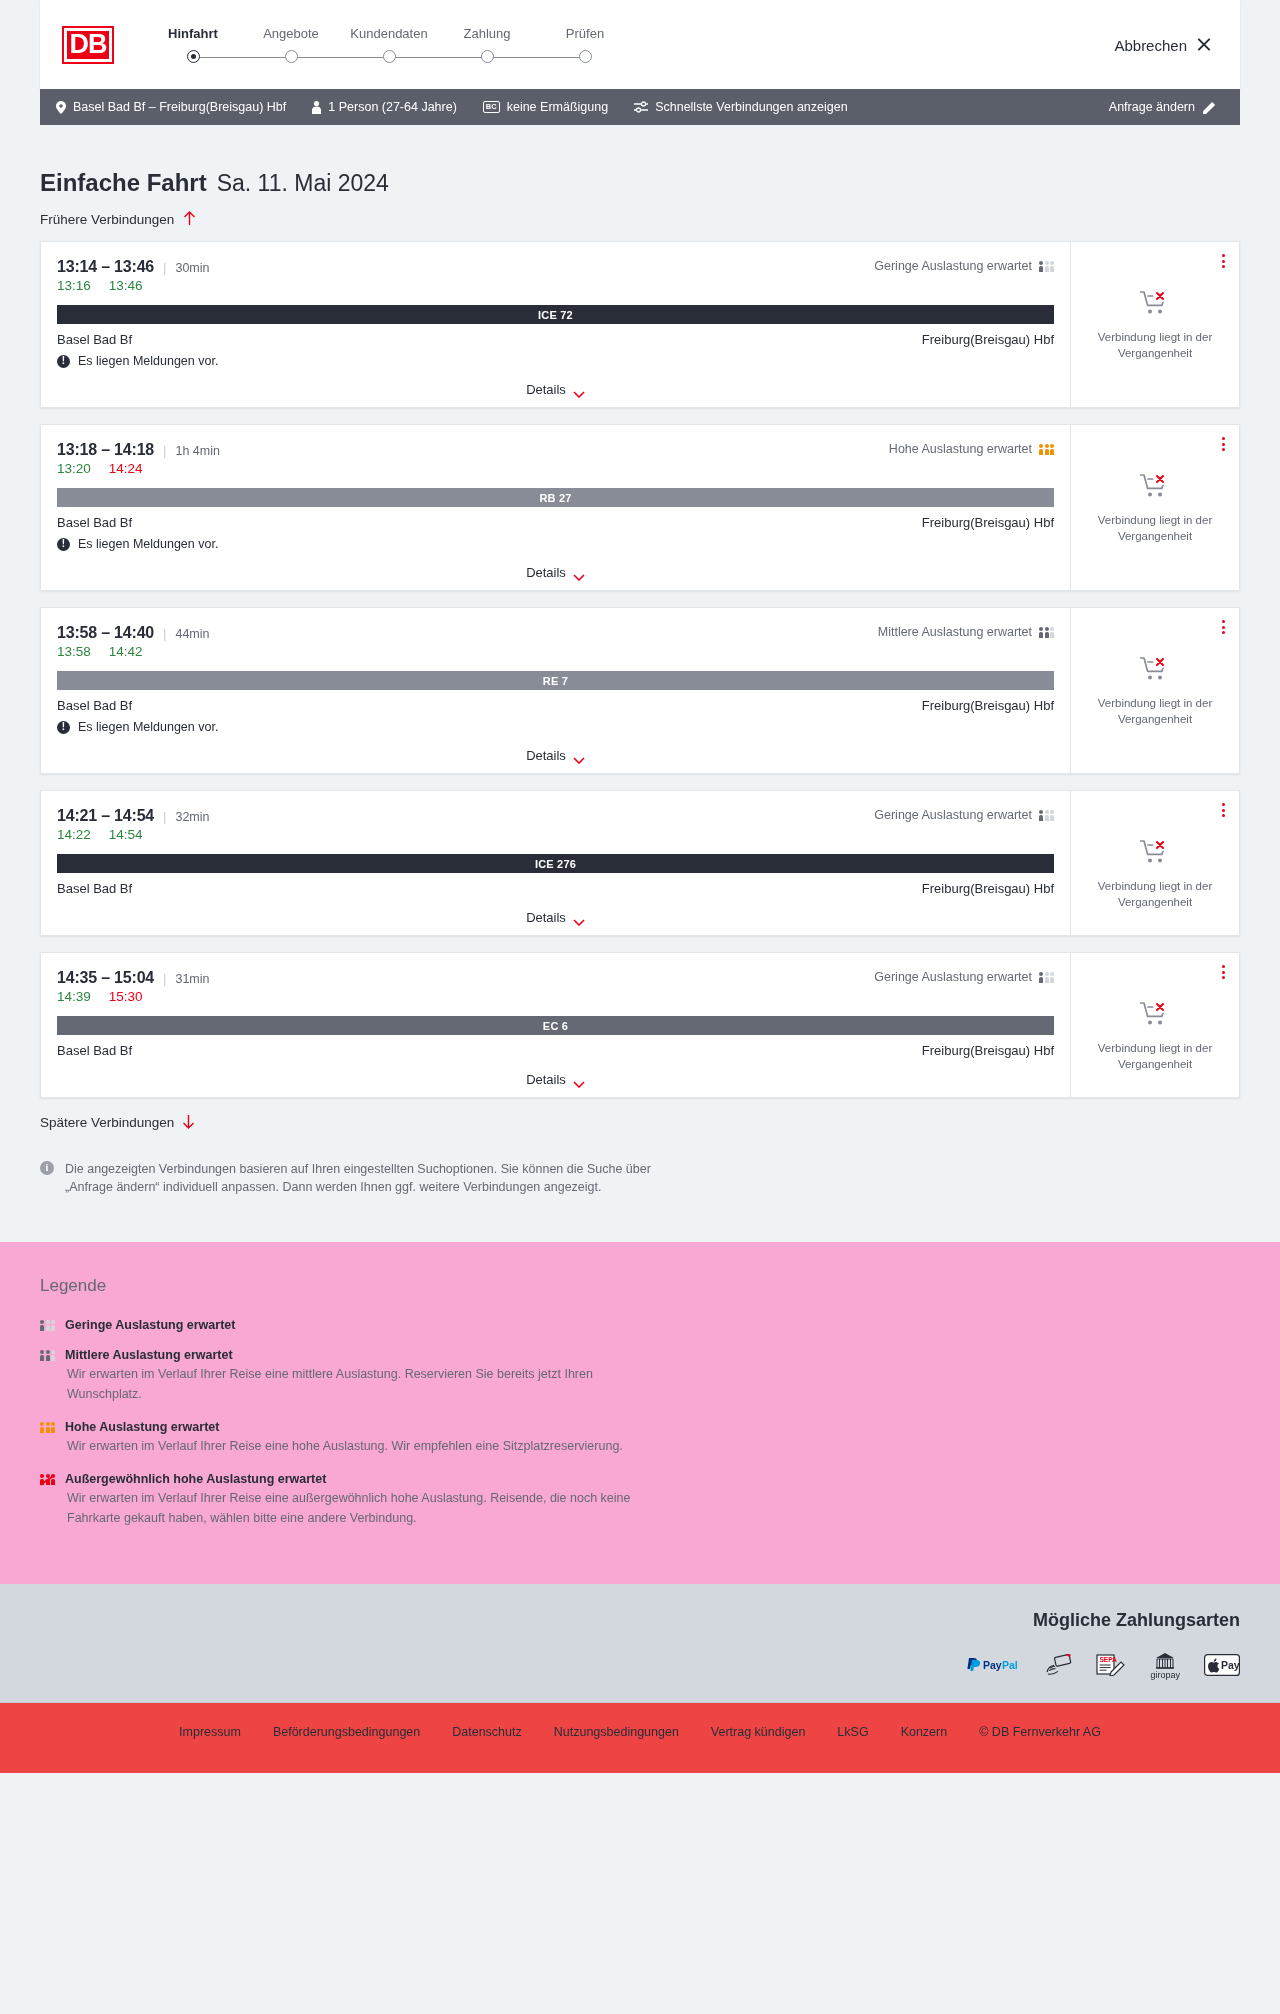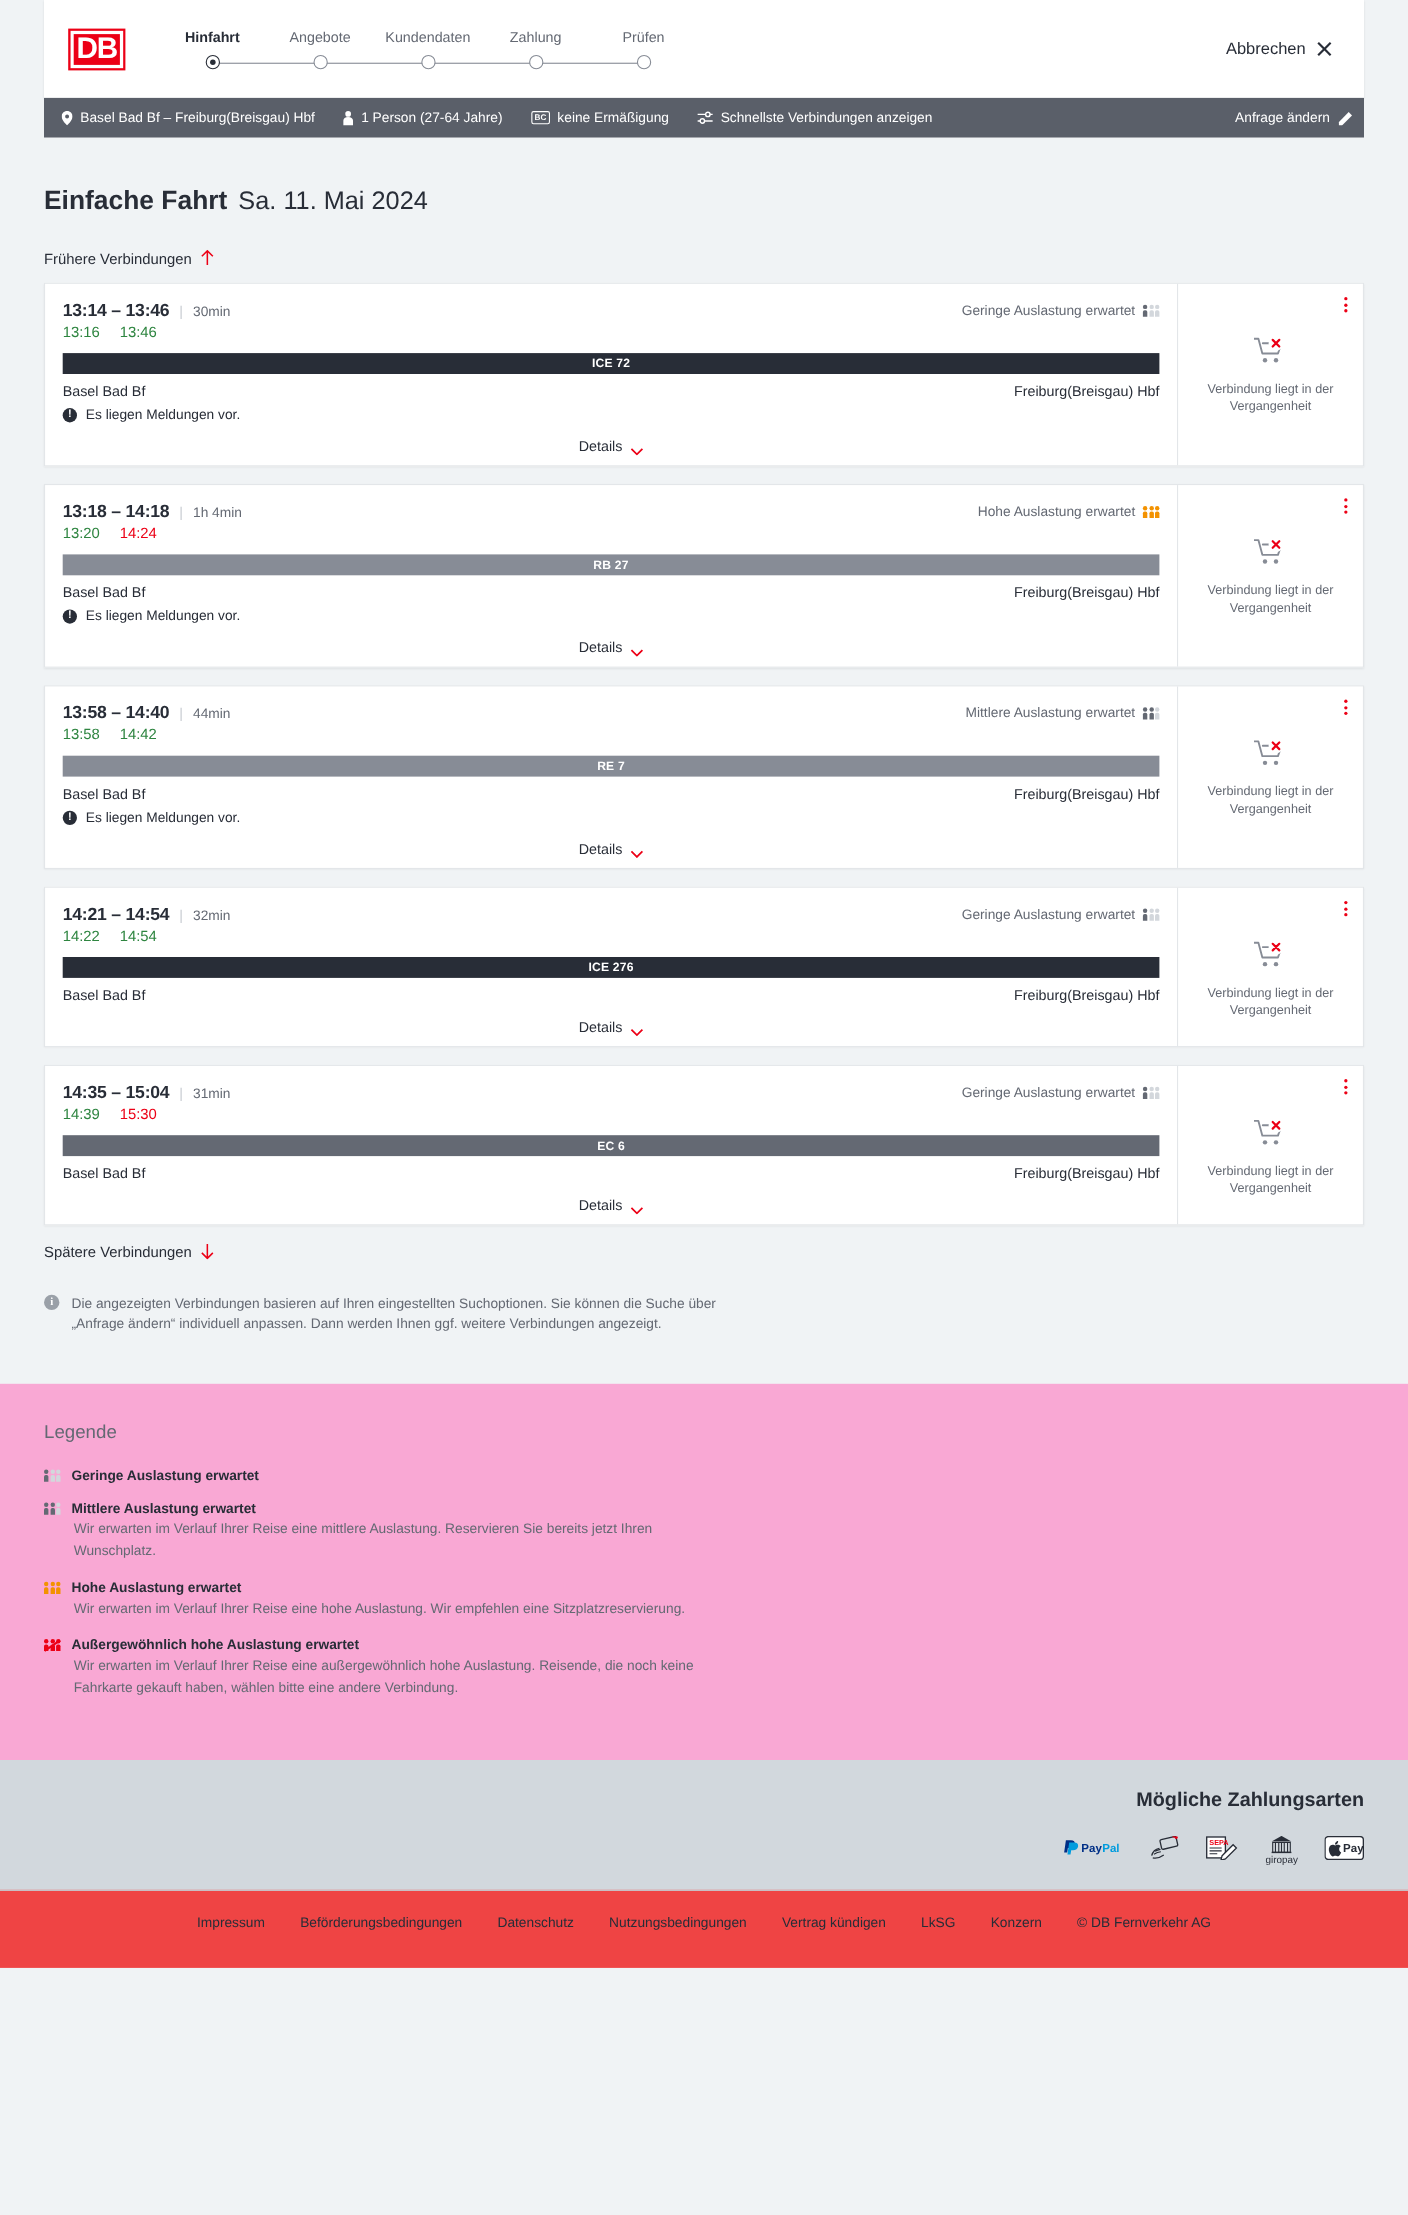--- a/index.html
+++ b/index.html
@@ -94,21 +94,21 @@
     color: #ffffff;
     font-size: 12.5px;
     padding: 0 16px;
     position: relative;
   }
   .crit {
     display: flex; align-items: center; gap: 7px;
     margin-right: 26px; white-space: nowrap;
   }
   .crit-edit {
-    position: absolute; right: 10px; display: flex; align-items: center; gap: 8px; cursor: pointer;
+    position: absolute; right: 24px; display: flex; align-items: center; gap: 8px; cursor: pointer;
   }
 
   
   .ico { display:inline-flex; align-items:center; justify-content:center; flex:0 0 auto; }
   .bc-badge {
     border: 1.4px solid #ffffff; border-radius: 2px;
     font-size: 7.5px; font-weight: bold; padding: 1px 2px; line-height: 1;
     letter-spacing: 0px;
   }
 
@@ -119,21 +119,21 @@
     display: flex; align-items: baseline; gap: 10px;
     padding-top: 44px;
   }
   .title-strong { font-size: 24px; font-weight: bold; color: #282d37; }
   .title-date   { font-size: 23px; color: #282d37; font-weight: 400; }
 
   .earlier-link, .later-link {
     display: flex; align-items: center; gap: 8px;
     font-size: 13.5px; color: #282d37; cursor: pointer;
   }
-  .earlier-link { margin-top: 30px; margin-bottom: 14px; }
+  .earlier-link { margin-top: 14px; margin-bottom: 14px; text-align: right; }
   .later-link   { margin-top: 14px; }
 
   .arrow-up, .arrow-down {
     width: 14px; height: 16px; position: relative; display:inline-block;
   }
 
   
   .card {
     display: flex;
     background: #ffffff;

